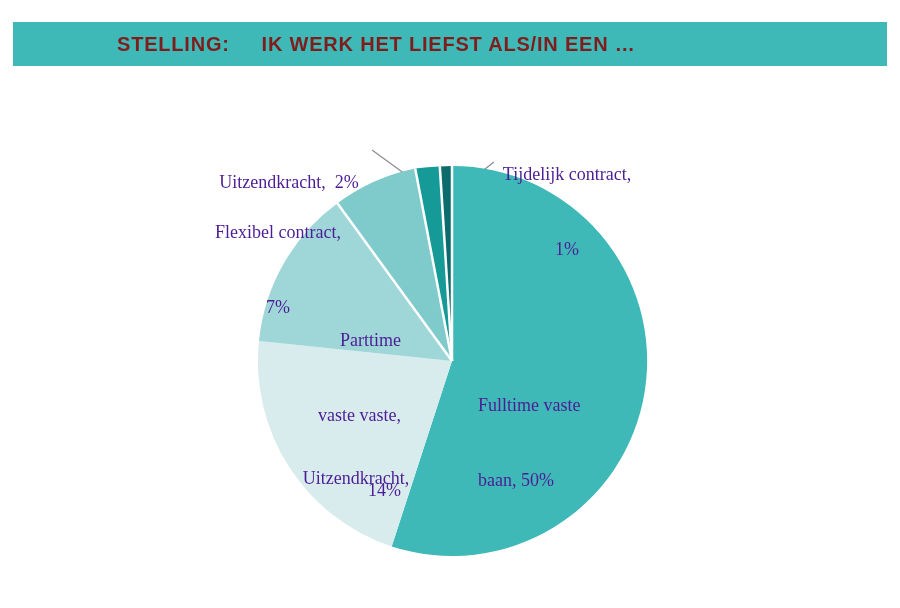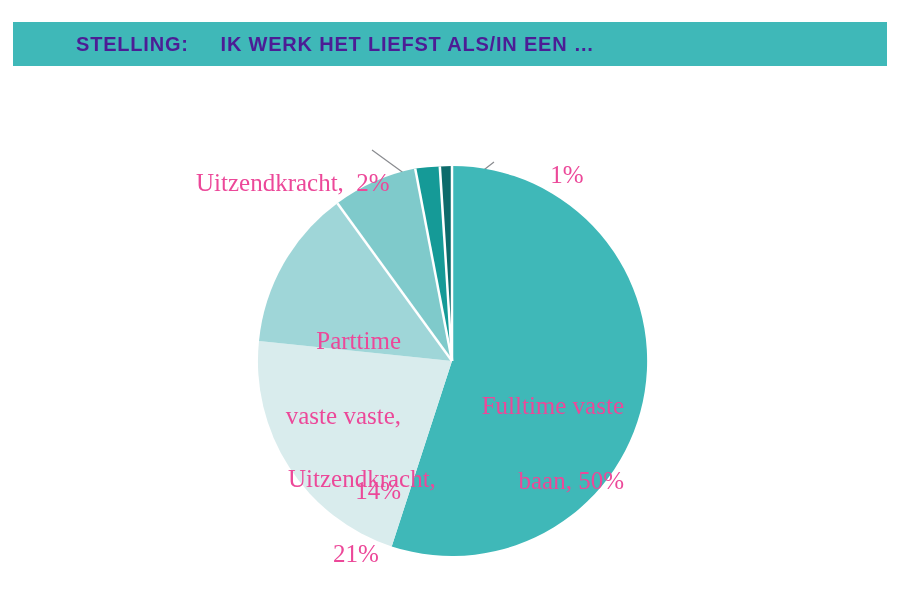--- a/index.html
+++ b/index.html
@@ -18,55 +18,55 @@
     position: absolute;
     left: 13px;
     top: 22px;
     width: 874px;
     height: 44px;
     background: #3fb8b8;
     display: flex;
     align-items: center;
   }
   .header-text {
-    color: #4c1d95;
+    color: #7f1d1d;
     font-family: "Liberation Sans", sans-serif;
     font-weight: bold;
     font-size: 20px;
     letter-spacing: 0.8px;
-    margin-left: 63px;
+    margin-left: 104px;
     white-space: pre;
   }
   .chart-area {
     position: absolute;
     left: 0;
     top: 66px;
     width: 900px;
     height: 542px;
   }
   .pie-svg {
     position: absolute;
     left: 0;
     top: 0;
   }
   .label {
     position: absolute;
-    color: #ec4899;
+    color: #4c1d95;
     font-family: "Liberation Serif", serif;
-    font-size: 25px;
+    font-size: 18px;
     line-height: 25px;
     white-space: pre;
   }
 
   .lbl-uitzend  { left: 196px; top: 54px;  width: 186px; text-align: center; }
   .lbl-flexibel { left: 196px; top: 104px; width: 164px; text-align: center; }
   .lbl-tijdelijk{ left: 484px; top: 46px;  width: 166px; text-align: center; }
   .lbl-parttime { left: 283px; top: 212px; width: 118px; text-align: right; }
   .lbl-zelf     { left: 288px; top: 350px; width: 136px; text-align: center; }
-  .lbl-fulltime { left: 478px; top: 277px; width: 146px; text-align: right; }
+  .lbl-fulltime { left: 478px; top: 277px; width: 146px; text-align: left; }
 </style>
 </head>
 <body>
 
 <div class="header-bar">
   <div class="header-text">STELLING:     IK WERK HET LIEFST ALS/IN EEN …</div>
 </div>
 
 <div class="chart-area">
 
@@ -96,34 +96,38 @@
       <line x1="452" y1="295" x2="439.8" y2="100.4"></line>
       <line x1="452" y1="295" x2="452" y2="100"></line>
       <line x1="452" y1="295" x2="337.4" y2="137.3"></line>
     </g>
   </svg>
 
   <div class="label lbl-uitzend">
     <div>Uitzendkracht,  2%</div>
   </div>
 
+  <div class="label lbl-flexibel">
+    <div>Flexibel contract,</div>
+    <div>7%</div>
+  </div>
 
   <div class="label lbl-tijdelijk">
+    <div>Tijdelijk contract,</div>
     <div>1%</div>
   </div>
 
   <div class="label lbl-parttime">
     <div>Parttime</div>
     <div>vaste vaste,</div>
     <div>14%</div>
   </div>
 
   <div class="label lbl-zelf">
     <div>Uitzendkracht,</div>
-    <div>21%</div>
   </div>
 
   <div class="label lbl-fulltime">
     <div>Fulltime vaste</div>
     <div>baan, 50%</div>
   </div>
 
 </div>
 
 </body></html>

